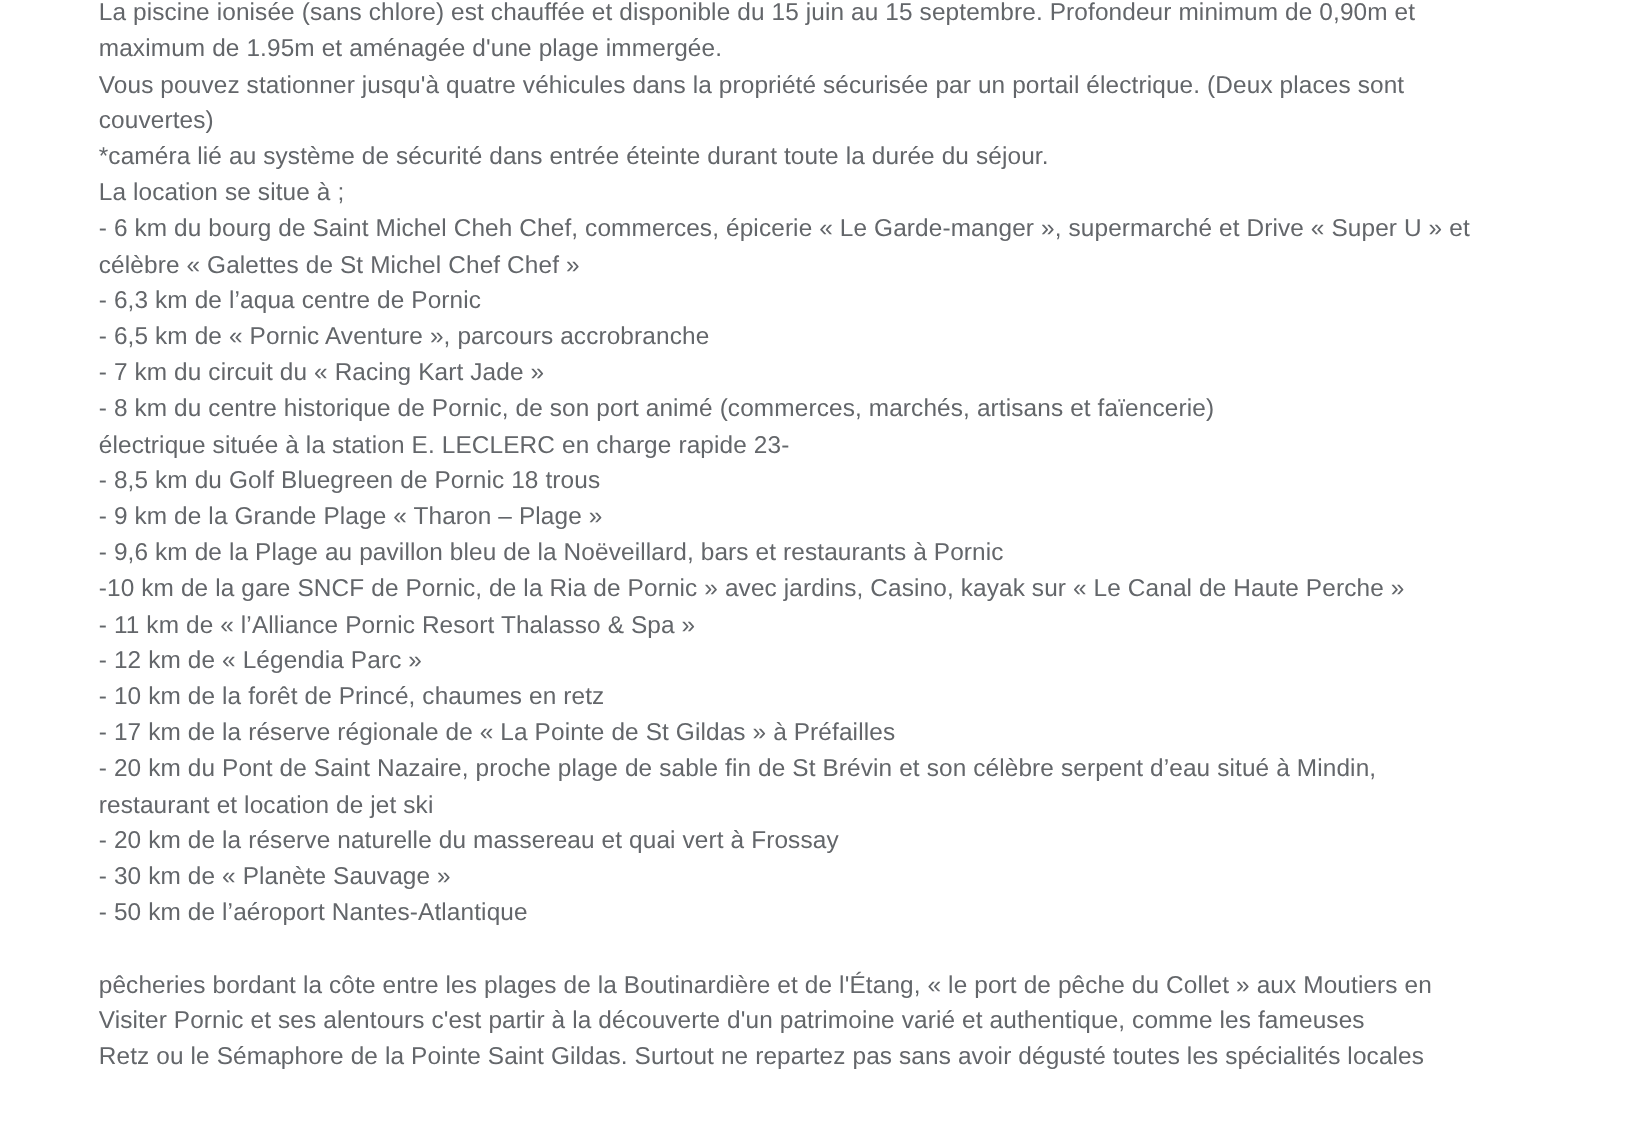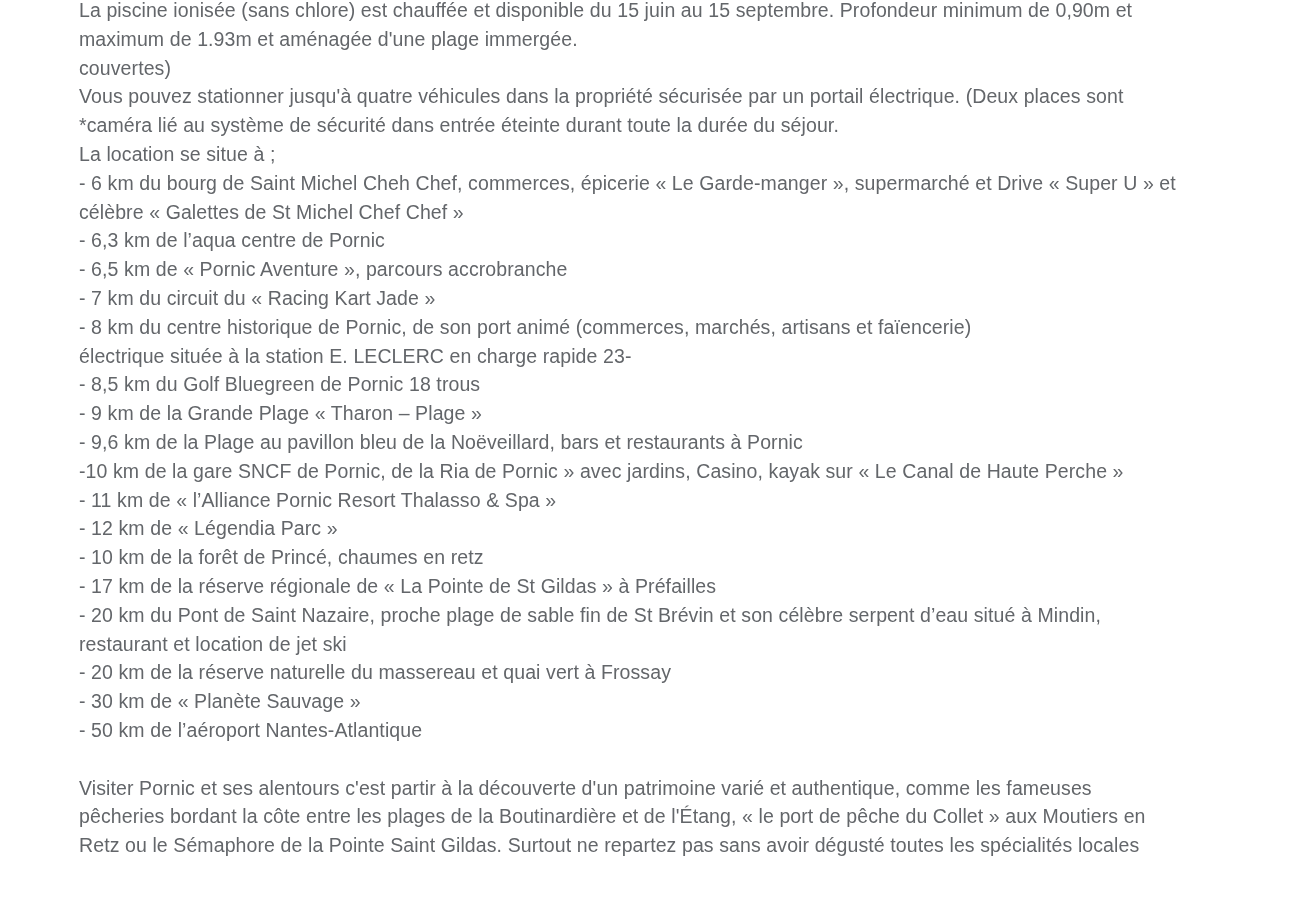--- a/index.html
+++ b/index.html
@@ -30,23 +30,23 @@
     min-height: 28.8px;
     white-space: nowrap;
   }
 </style>
 </head>
 <body>
 
 <div class="page">
   <div class="description-text">
       <div class="line">La piscine ionisée (sans chlore) est chauffée et disponible du 15 juin au 15 septembre. Profondeur minimum de 0,90m et</div>
-      <div class="line">maximum de 1.93m et aménagée d'une plage immergée.</div>
+      <div class="line">maximum de 1.95m et aménagée d'une plage immergée.</div>
+      <div class="line">Vous pouvez stationner jusqu'à quatre véhicules dans la propriété sécurisée par un portail électrique. (Deux places sont</div>
       <div class="line">couvertes)</div>
-      <div class="line">Vous pouvez stationner jusqu'à quatre véhicules dans la propriété sécurisée par un portail électrique. (Deux places sont</div>
       <div class="line">*caméra lié au système de sécurité dans entrée éteinte durant toute la durée du séjour.</div>
       <div class="line">La location se situe à ;</div>
       <div class="line">- 6 km du bourg de Saint Michel Cheh Chef, commerces, épicerie « Le Garde-manger », supermarché et Drive « Super U » et</div>
       <div class="line">célèbre « Galettes de St Michel Chef Chef »</div>
       <div class="line">- 6,3 km de l’aqua centre de Pornic</div>
       <div class="line">- 6,5 km de « Pornic Aventure », parcours accrobranche</div>
       <div class="line">- 7 km du circuit du « Racing Kart Jade »</div>
       <div class="line">- 8 km du centre historique de Pornic, de son port animé (commerces, marchés, artisans et faïencerie)</div>
       <div class="line">électrique située à la station E. LECLERC en charge rapide 23-</div>
       <div class="line">- 8,5 km du Golf Bluegreen de Pornic 18 trous</div>
@@ -56,17 +56,17 @@
       <div class="line">- 11 km de « l’Alliance Pornic Resort Thalasso &amp; Spa »</div>
       <div class="line">- 12 km de « Légendia Parc »</div>
       <div class="line">- 10 km de la forêt de Princé, chaumes en retz</div>
       <div class="line">- 17 km de la réserve régionale de « La Pointe de St Gildas » à Préfailles</div>
       <div class="line">- 20 km du Pont de Saint Nazaire, proche plage de sable fin de St Brévin et son célèbre serpent d’eau situé à Mindin,</div>
       <div class="line">restaurant et location de jet ski</div>
       <div class="line">- 20 km de la réserve naturelle du massereau et quai vert à Frossay</div>
       <div class="line">- 30 km de « Planète Sauvage »</div>
       <div class="line">- 50 km de l’aéroport Nantes-Atlantique</div>
       <div class="line">&nbsp;</div>
+      <div class="line">pêcheries bordant la côte entre les plages de la Boutinardière et de l'Étang, « le port de pêche du Collet » aux Moutiers en</div>
       <div class="line">Visiter Pornic et ses alentours c'est partir à la découverte d'un patrimoine varié et authentique, comme les fameuses</div>
-      <div class="line">pêcheries bordant la côte entre les plages de la Boutinardière et de l'Étang, « le port de pêche du Collet » aux Moutiers en</div>
       <div class="line">Retz ou le Sémaphore de la Pointe Saint Gildas. Surtout ne repartez pas sans avoir dégusté toutes les spécialités locales</div>
     </div>
 </div>
 
 </body></html>

